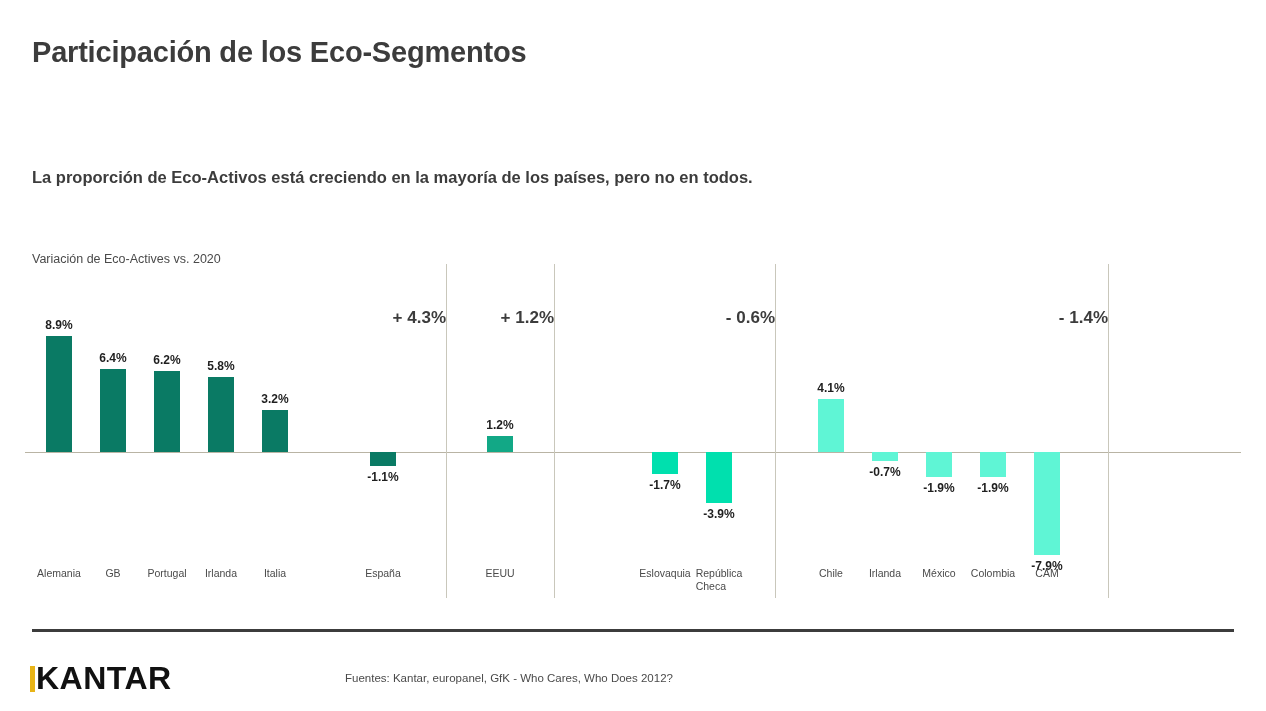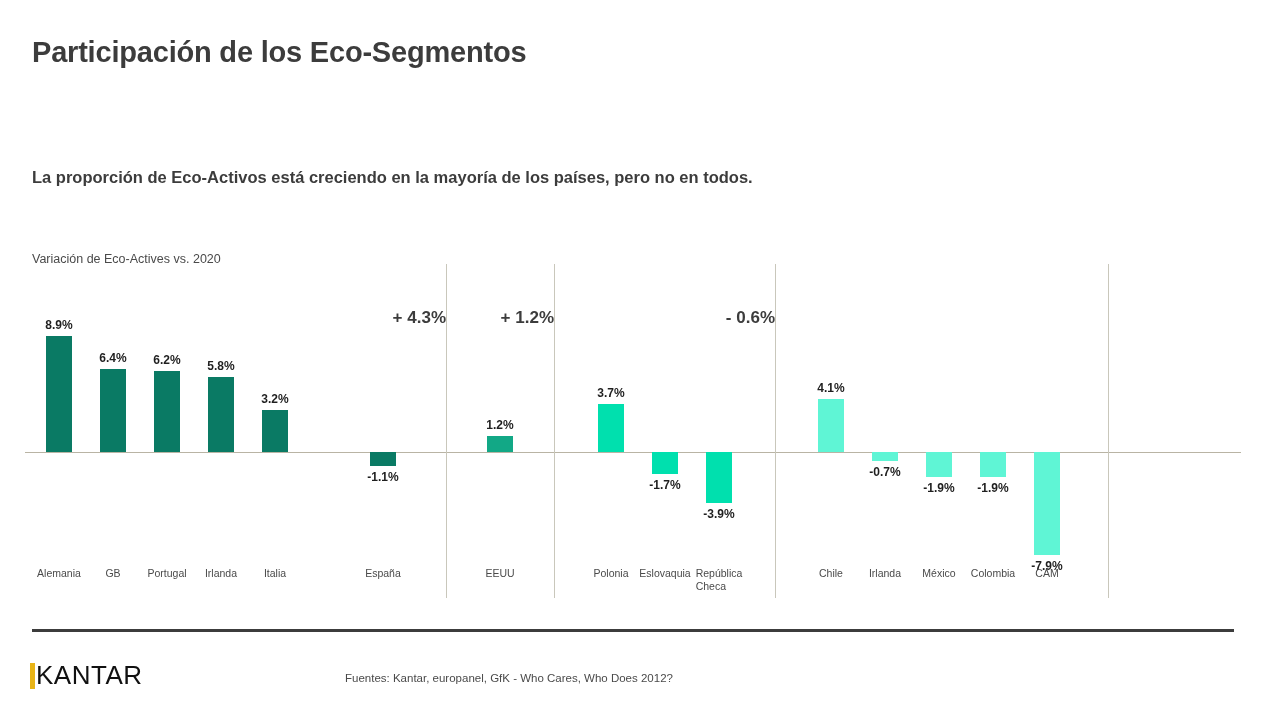--- a/index.html
+++ b/index.html
@@ -61,21 +61,21 @@
     top:303px;font-size:10.5px;font-weight:normal;color:#4a4a4a;
     white-space:nowrap;text-align:left;line-height:13px;
   }
 
   
   .rule{
     position:absolute;left:32px;top:629px;width:1202px;height:3px;background:#3c3c3c;
   }
   .logo{
     position:absolute;left:30px;top:660px;
-    font-size:26px;font-weight:normal;color:#111;letter-spacing:0.5px;
+    font-size:32px;font-weight:bold;color:#111;letter-spacing:0.5px;
     display:flex;align-items:center;
   }
   .logo-bar{
     display:inline-block;width:5px;height:26px;background:#e8b417;margin-right:1px;
   }
   .sources{
     position:absolute;left:345px;top:672px;
     font-size:11.5px;color:#4a4a4a;
   }
 </style>
@@ -130,37 +130,33 @@
       <div class="group" style="left: 446px; width: 108px;">
         <div class="group-total">+ 1.2%</div>
         <div class="bcol" style="left: 27px; width: 54px;">
           <div class="bar" style="height: 15.6px; top: 172.4px; background: rgb(18, 168, 134);"></div>
           <div class="vlabel" style="top: 154.4px;">1.2%</div>
           <div class="clabel">EEUU</div>
         </div>
       </div>
       <div class="group" style="left: 554px; width: 221px;">
         <div class="group-total">- 0.6%</div>
-        <div class="bcol" style="left: 30px; width: 54px;">
-          <div class="bar" style="height: 48.1px; top: 139.9px; background: rgb(0, 224, 174);"></div>
-          <div class="vlabel" style="top: 121.9px;">3.7%</div>
-          <div class="clabel">Polonia</div>
-        </div>
         <div class="bcol" style="left: 84px; width: 54px;">
           <div class="bar" style="height: 22.1px; top: 188px; background: rgb(0, 224, 174);"></div>
           <div class="vlabel" style="top: 214.1px;">-1.7%</div>
           <div class="clabel">Eslovaquia</div>
         </div>
         <div class="bcol" style="left: 138px; width: 54px;">
           <div class="bar" style="height: 50.7px; top: 188px; background: rgb(0, 224, 174);"></div>
           <div class="vlabel" style="top: 242.7px;">-3.9%</div>
           <div class="clabel">República<br>Checa</div>
         </div>
       </div>
       <div class="group" style="left: 775px; width: 333px;">
+        <div class="group-total">- 1.4%</div>
         <div class="bcol" style="left: 29px; width: 54px;">
           <div class="bar" style="height: 53.3px; top: 134.7px; background: rgb(95, 245, 213);"></div>
           <div class="vlabel" style="top: 116.7px;">4.1%</div>
           <div class="clabel">Chile</div>
         </div>
         <div class="bcol" style="left: 83px; width: 54px;">
           <div class="bar" style="height: 9.1px; top: 188px; background: rgb(95, 245, 213);"></div>
           <div class="vlabel" style="top: 201.1px;">-0.7%</div>
           <div class="clabel">Irlanda</div>
         </div>

